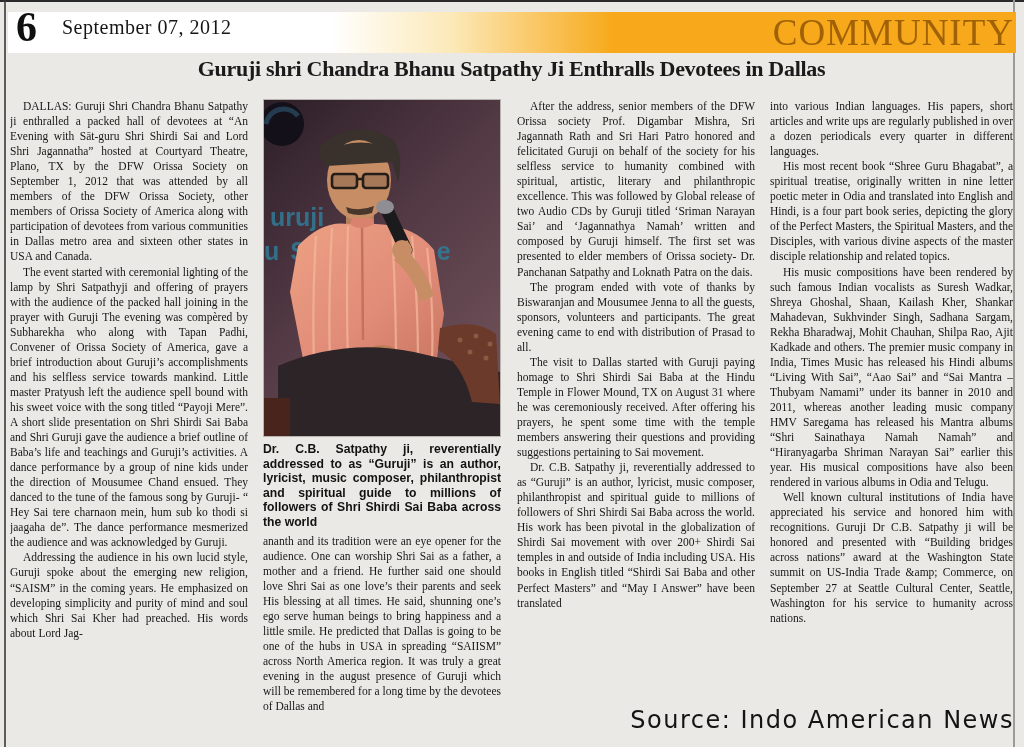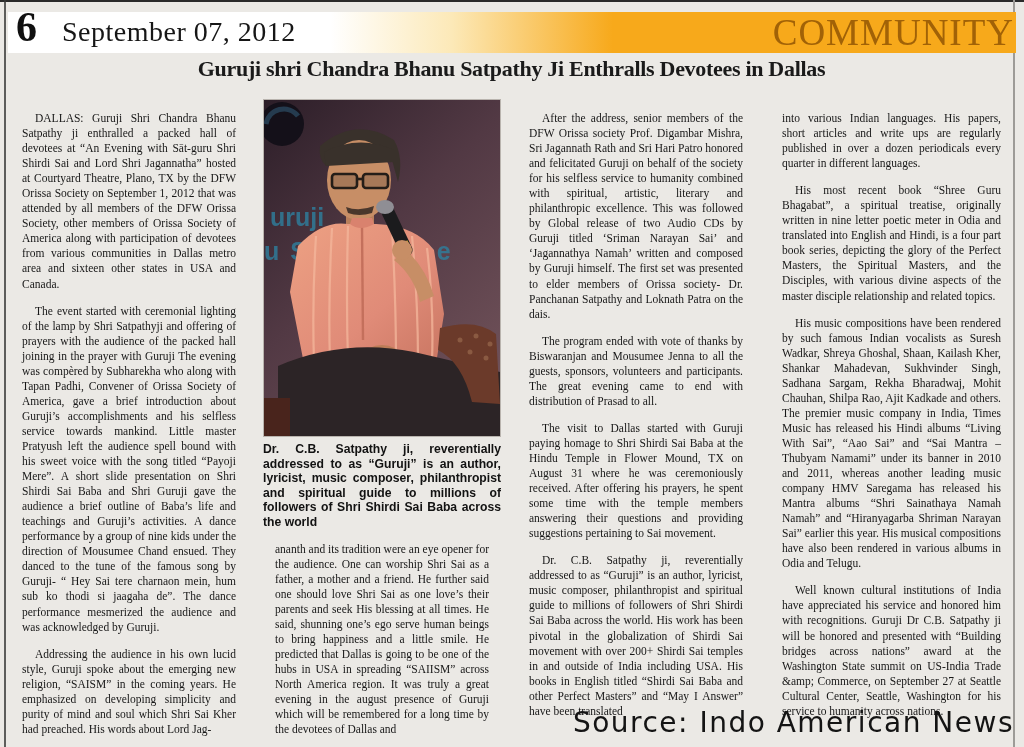--- a/index.html
+++ b/index.html
@@ -6,42 +6,42 @@
   html,body { width:1024px; height:747px; overflow:hidden; }
   body { background:#ebe9e5; font-family:"Liberation Serif", serif; color:#1b1b1b; position:relative; }
 
   .edge-top { position:absolute; left:0; top:0; width:1024px; height:2px; background:#2a2a2a; }
   .edge-left { position:absolute; left:4px; top:0; width:2px; height:747px; background:#3a3a38; opacity:.8; }
   .edge-right { position:absolute; left:1013px; top:0; width:2px; height:747px; background:#9d9b97; }
 
   .banner { position:absolute; left:8px; top:12px; width:1008px; height:41px;
     background:linear-gradient(to right, #ffffff 0%, #ffffff 32%, #fce9b8 44%, #f7a91b 60%, #f7a91b 100%); }
   .page-number { position:absolute; left:16px; top:6px; font-size:42px; font-weight:bold; color:#101010; line-height:1; }
-  .issue-date { position:absolute; left:62px; top:16px; font-size:28px; color:#161616; letter-spacing:.5px; }
+  .issue-date { position:absolute; left:62px; top:16px; font-size:20px; color:#161616; letter-spacing:.5px; }
   .section-title { position:absolute; right:10px; top:14px; font-size:37px; line-height:37px; color:#a16207;
     font-family:"Liberation Serif", serif; letter-spacing:1px; }
 
   .headline { position:absolute; left:10px; top:56px; width:1003px; text-align:center;
     font-size:22px; color:#1a1a1a; letter-spacing:-0.3px; white-space:nowrap; }
 
   .col { position:absolute; top:99px; height:648px; overflow:hidden; text-align:justify;
     font-size:11.5px; line-height:15.05px; color:#171717; }
-  .col p { text-indent:13px; margin:12px; }
+  .col p { text-indent:13px; margin:0; }
   .col p.cont { text-indent:0; }
   #col1 { left:10px;  width:238px; }
   #col2 { left:263px; width:238px; }
   #col3 { left:517px; width:238px; }
   #col4 { left:770px; width:243px; }
 
   .photo-wrap { width:238px; height:338px; background:#737373; border:1px solid #b9b4ae; }
   .photo-caption { margin-top:5px; margin-bottom:4px; font-family:"Liberation Sans", sans-serif;
     font-weight:bold; font-size:12.2px; line-height:14.6px; text-align:justify; color:#121212; }
 
   .source-credit { position:absolute; right:10px; top:706px; font-family:"DejaVu Sans", sans-serif;
-    font-size:28px; letter-spacing:1.5px; color:#141414; white-space:nowrap; }
+    font-size:24px; letter-spacing:1.5px; color:#141414; white-space:nowrap; }
 </style>
 </head>
 <body>
 
 <div class="edge-top"></div>
 <div class="edge-left"></div>
 <div class="edge-right"></div>
 
 <div class="banner"></div>
 <div class="page-number">6</div>

